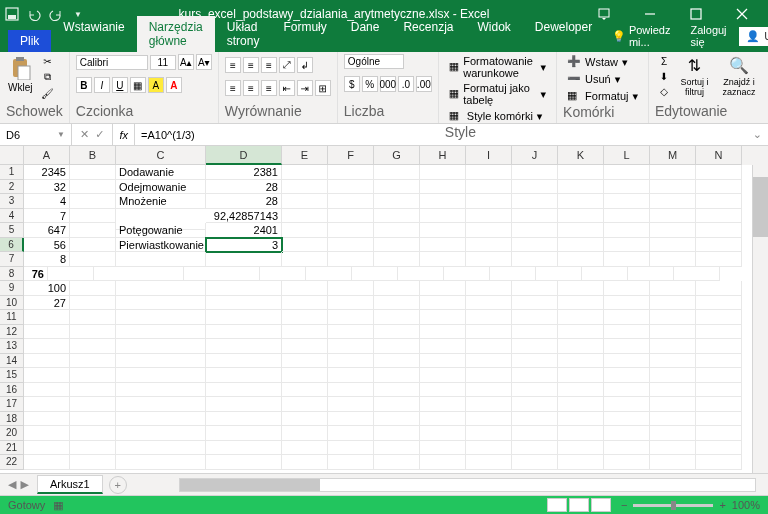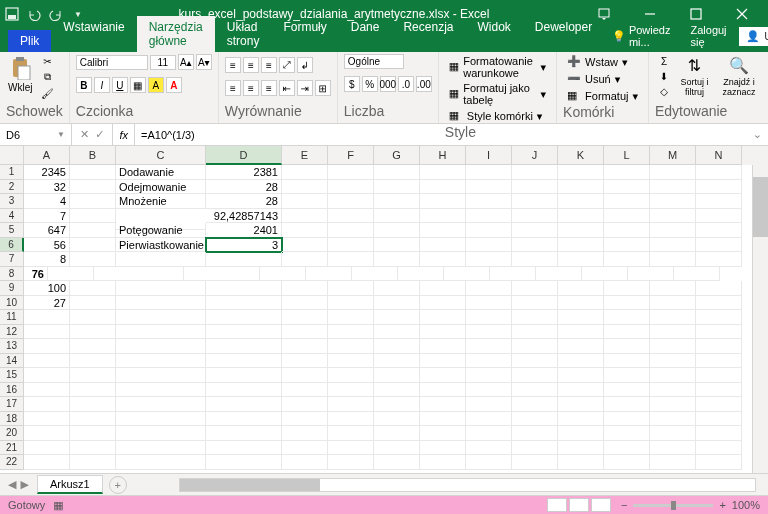--- a/index.html
+++ b/index.html
@@ -56,21 +56,21 @@
 .vscroll { position: absolute; right: 0; top: 19px; width: 16px; bottom: 0; background: #f3f2f1; border-left: 1px solid #d4d4d4; }
 .vscroll .thumb { position: absolute; top: 12px; width: 100%; height: 60px; background: #c8c8c8; }
 
 .sheettabs { height: 22px; border-top: 1px solid #d4d4d4; display: flex; align-items: center; background: #f3f2f1; font-size: 11px; }
 .sheet-nav { display: flex; gap: 4px; padding: 0 8px; color: #888; }
 .sheet-tab { background: #fff; border: 1px solid #d4d4d4; border-bottom: 2px solid #0f7b3c; padding: 2px 12px; }
 .sheet-add { width: 18px; height: 18px; border: 1px solid #ccc; border-radius: 50%; display: flex; align-items: center; justify-content: center; margin-left: 6px; color: #888; }
 .hscroll { flex: 1; margin: 0 12px; height: 14px; background: #fff; border: 1px solid #d4d4d4; position: relative; }
 .hscroll .thumb { position: absolute; left: 0; height: 100%; width: 140px; background: #c8c8c8; }
 
-.statusbar { height: 19px; background: #f9a8d4; border-top: 1px solid #d4d4d4; display: flex; align-items: center; font-size: 11px; padding: 0 8px; color: #555; }
+.statusbar { height: 19px; background: #22c55e; border-top: 1px solid #d4d4d4; display: flex; align-items: center; font-size: 11px; padding: 0 8px; color: #555; }
 .statusbar .spacer { flex: 1; }
 .view-btns { display: flex; gap: 2px; }
 .view-btn { width: 20px; height: 14px; border: 1px solid #ccc; background: #fff; }
 .zoom { display: flex; align-items: center; gap: 6px; margin-left: 10px; }
 .slider { width: 80px; height: 3px; background: #ccc; position: relative; }
 .slider .knob { position: absolute; top: -3px; left: 38px; width: 5px; height: 9px; background: #888; }
 
 svg { display: block; }
 </style>
 </head>

